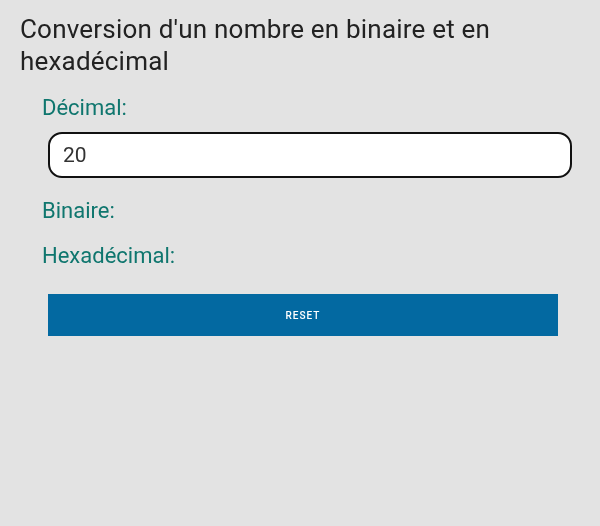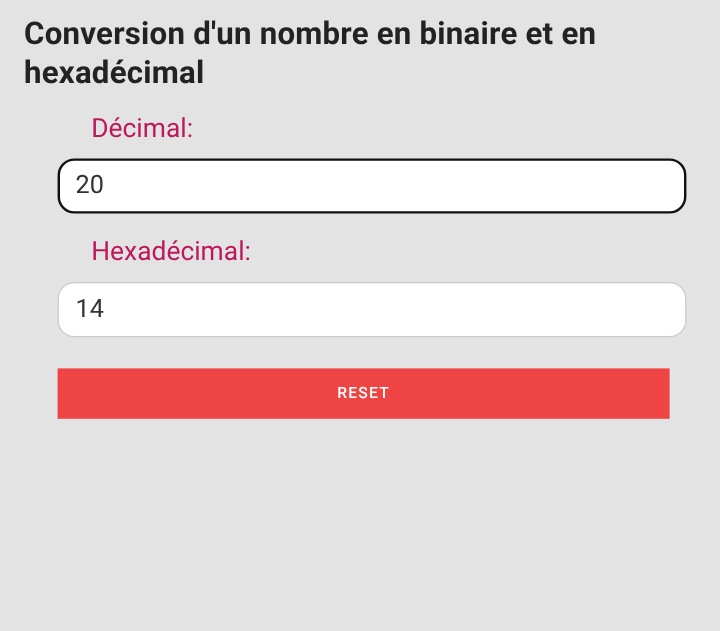--- a/index.html
+++ b/index.html
@@ -5,38 +5,37 @@
   * { box-sizing: border-box; margin: 0; padding: 0; }
   html, body { width: 600px; height: 526px; }
   body {
     background: #e3e3e3;
     font-family: -apple-system, BlinkMacSystemFont, "Segoe UI", Roboto, "Helvetica Neue", Arial, sans-serif;
     padding: 14px 20px 0 20px;
     color: #222;
   }
   .title {
     font-size: 26px;
-    font-weight: 700;
+    font-weight: 400;
     line-height: 1.22;
     color: #222;
     margin-bottom: 18px;
     letter-spacing: 0.2px;
   }
   .field-block {
     margin-bottom: 20px;
     padding-left: 22px;
     padding-right: 8px;
   }
   .field-label {
     font-size: 22px;
     font-weight: 400;
-    color: #be185d;
+    color: #0f766e;
     margin-bottom: 12px;
     display: block;
-    margin-left: 34px;
   }
   .field-input-wrap {
     padding-left: 6px;
   }
   .field-input {
     width: 100%;
     height: 46px;
     padding: 8px 14px;
     font-size: 21px;
     color: #333;
@@ -49,47 +48,45 @@
   .field-input.focused {
     border: 2px solid #111;
     padding: 7px 13px;
   }
   .button-wrap {
     padding: 6px 22px 0 28px;
   }
   .reset-btn {
     width: 100%;
     height: 42px;
-    background: #ef4444;
+    background: #0369a1;
     color: #fff;
     border: none;
-    font-size: 13px;
+    font-size: 10px;
     font-weight: 500;
     letter-spacing: 1px;
     cursor: pointer;
     font-family: inherit;
   }
 </style>
 </head>
 <body>
 
 <h1 class="title">Conversion d'un nombre en binaire et en hexadécimal</h1>
 
 <div class="field-block">
   <label class="field-label">Décimal:</label>
   <div class="field-input-wrap">
     <input class="field-input focused" type="text" value="20" style="">
   </div>
 </div>
 
 <div class="field-block">
+  <label class="field-label">Binaire:</label>
 </div>
 
 <div class="field-block">
   <label class="field-label">Hexadécimal:</label>
-  <div class="field-input-wrap">
-    <input class="field-input" type="text" value="14" style="">
-  </div>
 </div>
 
 <div class="button-wrap">
   <button class="reset-btn">RESET</button>
 </div>
 
 </body></html>

